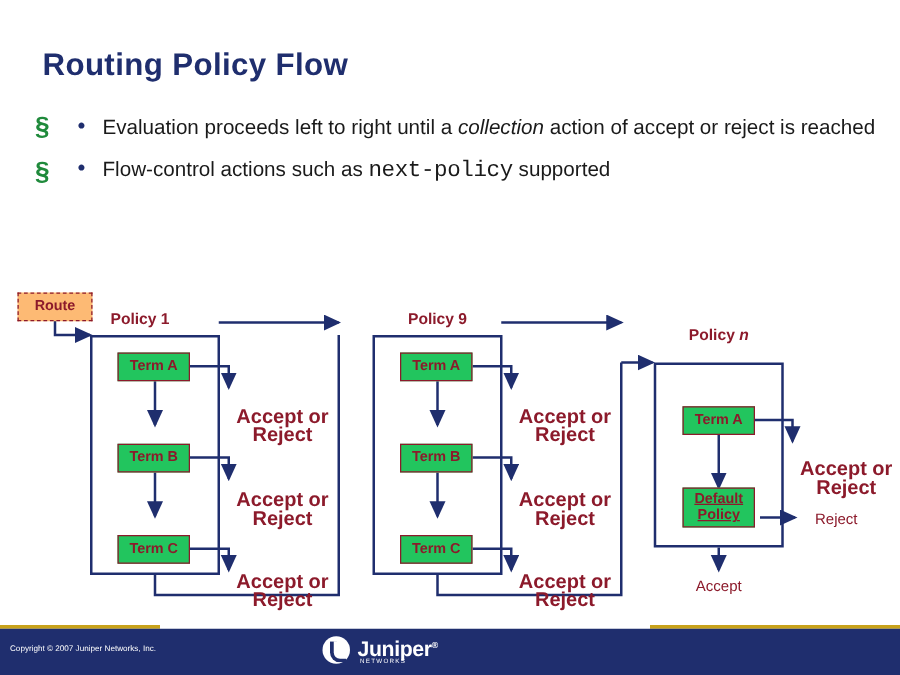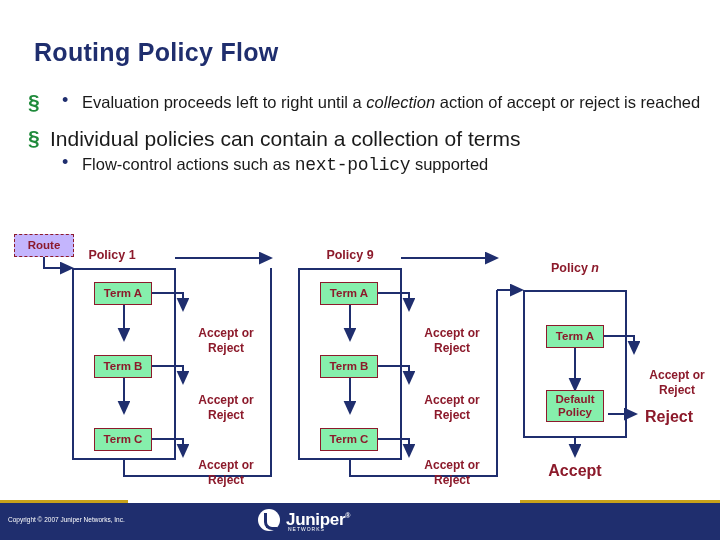--- a/index.html
+++ b/index.html
@@ -84,55 +84,55 @@
   .node {
     position: absolute;
     box-sizing: border-box;
     display: flex;
     align-items: center;
     justify-content: center;
     text-align: center;
     font-size: 11.5px;
     font-weight: bold;
     color: #8C1A2B;
-    background: #86efac;
+    background: #22c55e;
     border: 1px solid #8C1A2B;
     line-height: 13px;
   }
   .route-node {
     border: 1px dashed #8C1A2B;
-    background: #c4b5fd;
+    background: #fdba74;
   }
   .policy-box {
     position: absolute;
     box-sizing: border-box;
     border: 2px solid #1F2E6E;
     background: transparent;
   }
   .policy-label {
     position: absolute;
     font-size: 12.5px;
     font-weight: bold;
     color: #8C1A2B;
     text-align: center;
   }
   .policy-label i { font-style: italic; }
   .ar-label {
     position: absolute;
-    font-size: 12px;
+    font-size: 16px;
     font-weight: bold;
     color: #8C1A2B;
     text-align: center;
     line-height: 15px;
     width: 86px;
   }
   .plain-label {
     position: absolute;
-    font-size: 16px;
-    font-weight: bold;
+    font-size: 12px;
+    font-weight: normal;
     color: #8C1A2B;
     text-align: center;
   }
   .diagram svg {
     position: absolute;
     left: 0; top: 0;
     width: 720px; height: 262px;
     overflow: visible;
   }
   
@@ -239,21 +239,20 @@
       <span class="marker">§</span>
     </div>
 
     <div class="b2">
       <span class="marker">•</span>
       <span>Evaluation proceeds left to right until a </span><i>collection</i><span> action of accept or reject is reached</span>
     </div>
 
     <div class="b1" style="margin-top:13px;">
       <span class="marker">§</span>
-      <span>Individual policies can contain a collection of terms</span>
     </div>
 
     <div class="b2">
       <span class="marker">•</span>
       <span>Flow-control actions such as </span><span class="mono">next-policy</span><span> supported</span>
     </div>
 
   </div>
 
   <div class="diagram">
@@ -337,21 +336,21 @@
     <div class="ar-label" style="left:409px; top:165px;">
       <span>Accept or Reject</span>
     </div>
     <div class="ar-label" style="left:409px; top:230px;">
       <span>Accept or Reject</span>
     </div>
 
     <div class="policy-box" style="left:523px; top:62px; width:104px; height:148px;"></div>
     <div class="policy-label" style="left:523px; top:33px; width:104px;"><span>Policy </span><i>n</i></div>
     <div class="node" style="left:546px; top:97px; width:58px; height:23px;">Term A</div>
-    <div class="node" style="left:546px; top:162px; width:58px; height:32px; flex-direction:column;">
+    <div class="node" style="left:546px; top:162px; width:58px; height:32px; flex-direction:column;text-decoration:underline;">
       <span>Default Policy</span>
     </div>
     <div class="ar-label" style="left:634px; top:140px;">
       <span>Accept or Reject</span>
     </div>
     <div class="plain-label" style="left:636px; top:180px; width:66px;">Reject</div>
     <div class="plain-label" style="left:542px; top:234px; width:66px;text-align:center;">Accept</div>
 
   </div>
 

